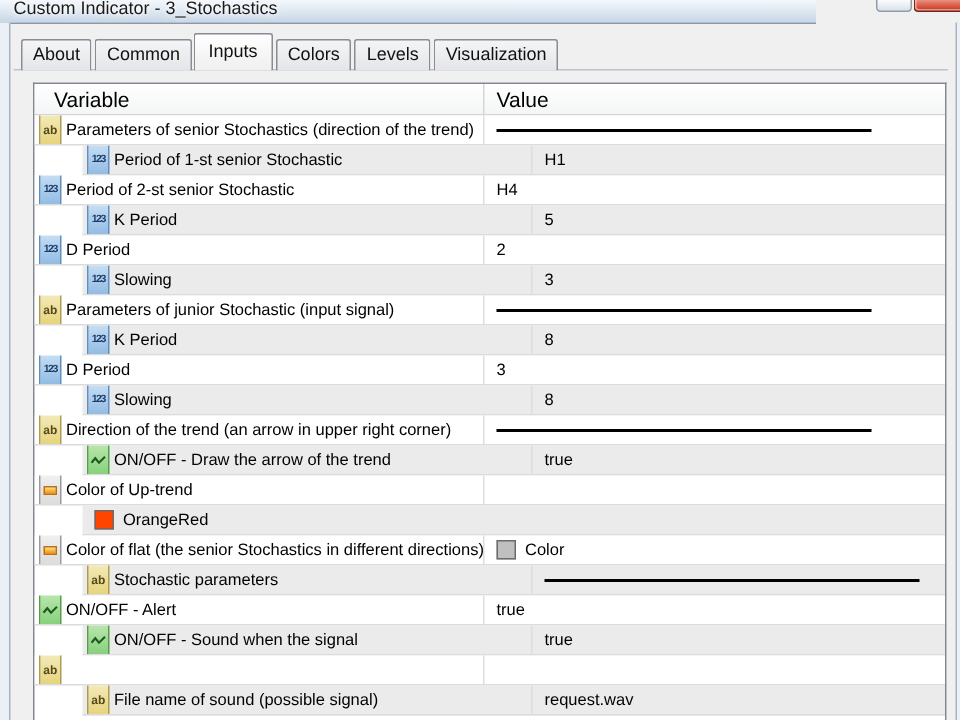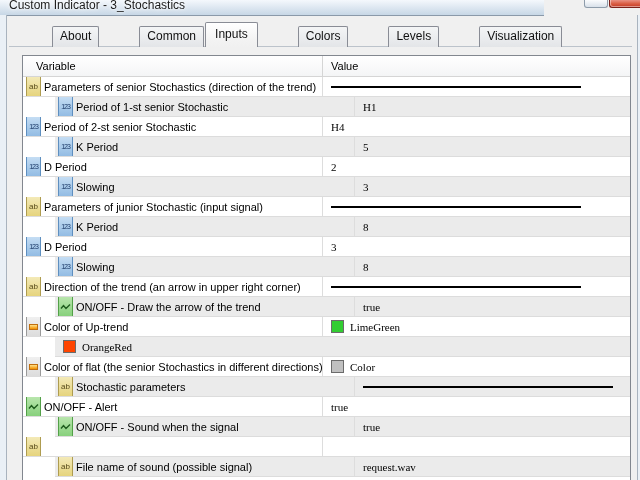--- a/index.html
+++ b/index.html
@@ -41,21 +41,21 @@
   
   .tabs{
     position:absolute;left:14px;top:22px;height:25px;
     display:flex;align-items:flex-end;z-index:3;
   }
   .tab{
     box-sizing:border-box;height:21px;line-height:19px;
     padding:0 7px;margin-right:2px;font-size:12px;color:#111;
     background:linear-gradient(#F4F5F6,#E3E5E8);
     border:1px solid #898C95;border-bottom:none;
-    border-radius:2px 2px 0 0;white-space:nowrap;cursor:default;margin-left:38px;
+    border-radius:2px 2px 0 0;white-space:nowrap;cursor:default;
   }
   .tab.active{
     height:25px;line-height:23px;padding:0 9px;
     background:linear-gradient(#FFFFFF,#F3F3F3 70%,#F0F0F0);
     position:relative;z-index:4;margin-left:-1px;
   }
   .tabpanel-line{
     position:absolute;left:9px;top:46px;width:623px;height:1px;
     background:#BCC3CB;z-index:2;
   }
@@ -65,41 +65,41 @@
     box-sizing:border-box;background:#FFFFFF;
     border:1px solid #82878F;border-bottom:none;
     z-index:3;overflow:hidden;
   }
   .phead{
     display:grid;grid-template-columns:300px 1fr;height:21px;
     background:linear-gradient(#FFFFFF,#F4F5F6);
     border-bottom:1px solid #D5D5D5;box-sizing:border-box;
   }
   .phead .hcell{
-    font-size:11px;color:#000;line-height:20px;box-sizing:border-box;
+    font-size:14px;color:#000;line-height:20px;box-sizing:border-box;
   }
   .phead .hcell.var{padding-left:13px;border-right:1px solid #D5D5D5;}
   .phead .hcell.val{padding-left:8px;}
   .prow{
     display:grid;grid-template-columns:300px 1fr;height:20px;
     box-sizing:border-box;border-bottom:1px solid #DCDCDC;
     background:#FFFFFF;cursor:default;
   }
   .prow.alt{background:#EBEBEB;margin-left:32px;}
   .pcell{display:flex;align-items:center;overflow:hidden;box-sizing:border-box;}
   .pcell.var{padding-left:3px;border-right:1px solid #DDDDDD;}
-  .pcell.val{padding-left:8px;font-family:Liberation Serif, serif;}
+  .pcell.val{padding-left:8px;}
   .plabel,.pvalue{font-size:11px;color:#000;white-space:nowrap;}
   .plabel{margin-left:3px;text-align:center;}
   
   .picon{
     position:relative;width:15px;height:30px;flex:0 0 15px;
     box-sizing:border-box;border-radius:2px;
     display:flex;align-items:center;justify-content:center;
-    font-weight:normal;
+    font-weight:bold;
   }
   .picon::after{ 
     content:"";position:absolute;top:0;right:0;width:4px;height:4px;
     background:linear-gradient(225deg,#FFFFFF 46%,rgba(0,0,0,.25) 50%,transparent 55%);
     border-radius:0 2px 0 0;
   }
   .icon-string{background:linear-gradient(#F6EEC3,#E2CE6E);border:1px solid #AE9C50;color:#55491B;font-size:8px;}
   .icon-number{background:linear-gradient(#CFE4F7,#85B3DF);border:1px solid #5E8FC0;color:#1E3C6A;font-size:7px;letter-spacing:-1px;}
   .icon-bool{background:linear-gradient(#C2EAB6,#7BCB70);border:1px solid #53A048;}
   .icon-color{background:linear-gradient(#F4F4F4,#D7D7D7);border:1px solid #9A9A9A;}
@@ -254,24 +254,20 @@
           <span class="pvalue">true</span>
         </div>
       </div>
       <div class="prow">
         <div class="pcell var">
           <span class="picon icon-color">
             <span class="bar"></span>
           </span>
           <span class="plabel">Color of Up-trend</span>
         </div>
-        <div class="pcell val">
-          <span class="swatch" style="background: rgb(50, 205, 50);"></span>
-          <span class="pvalue">LimeGreen</span>
-        </div>
       </div>
       <div class="prow alt">
         <div class="pcell val">
           <span class="swatch" style="background: rgb(255, 69, 0);"></span>
           <span class="pvalue">OrangeRed</span>
         </div>
       </div>
       <div class="prow">
         <div class="pcell var">
           <span class="picon icon-color">

